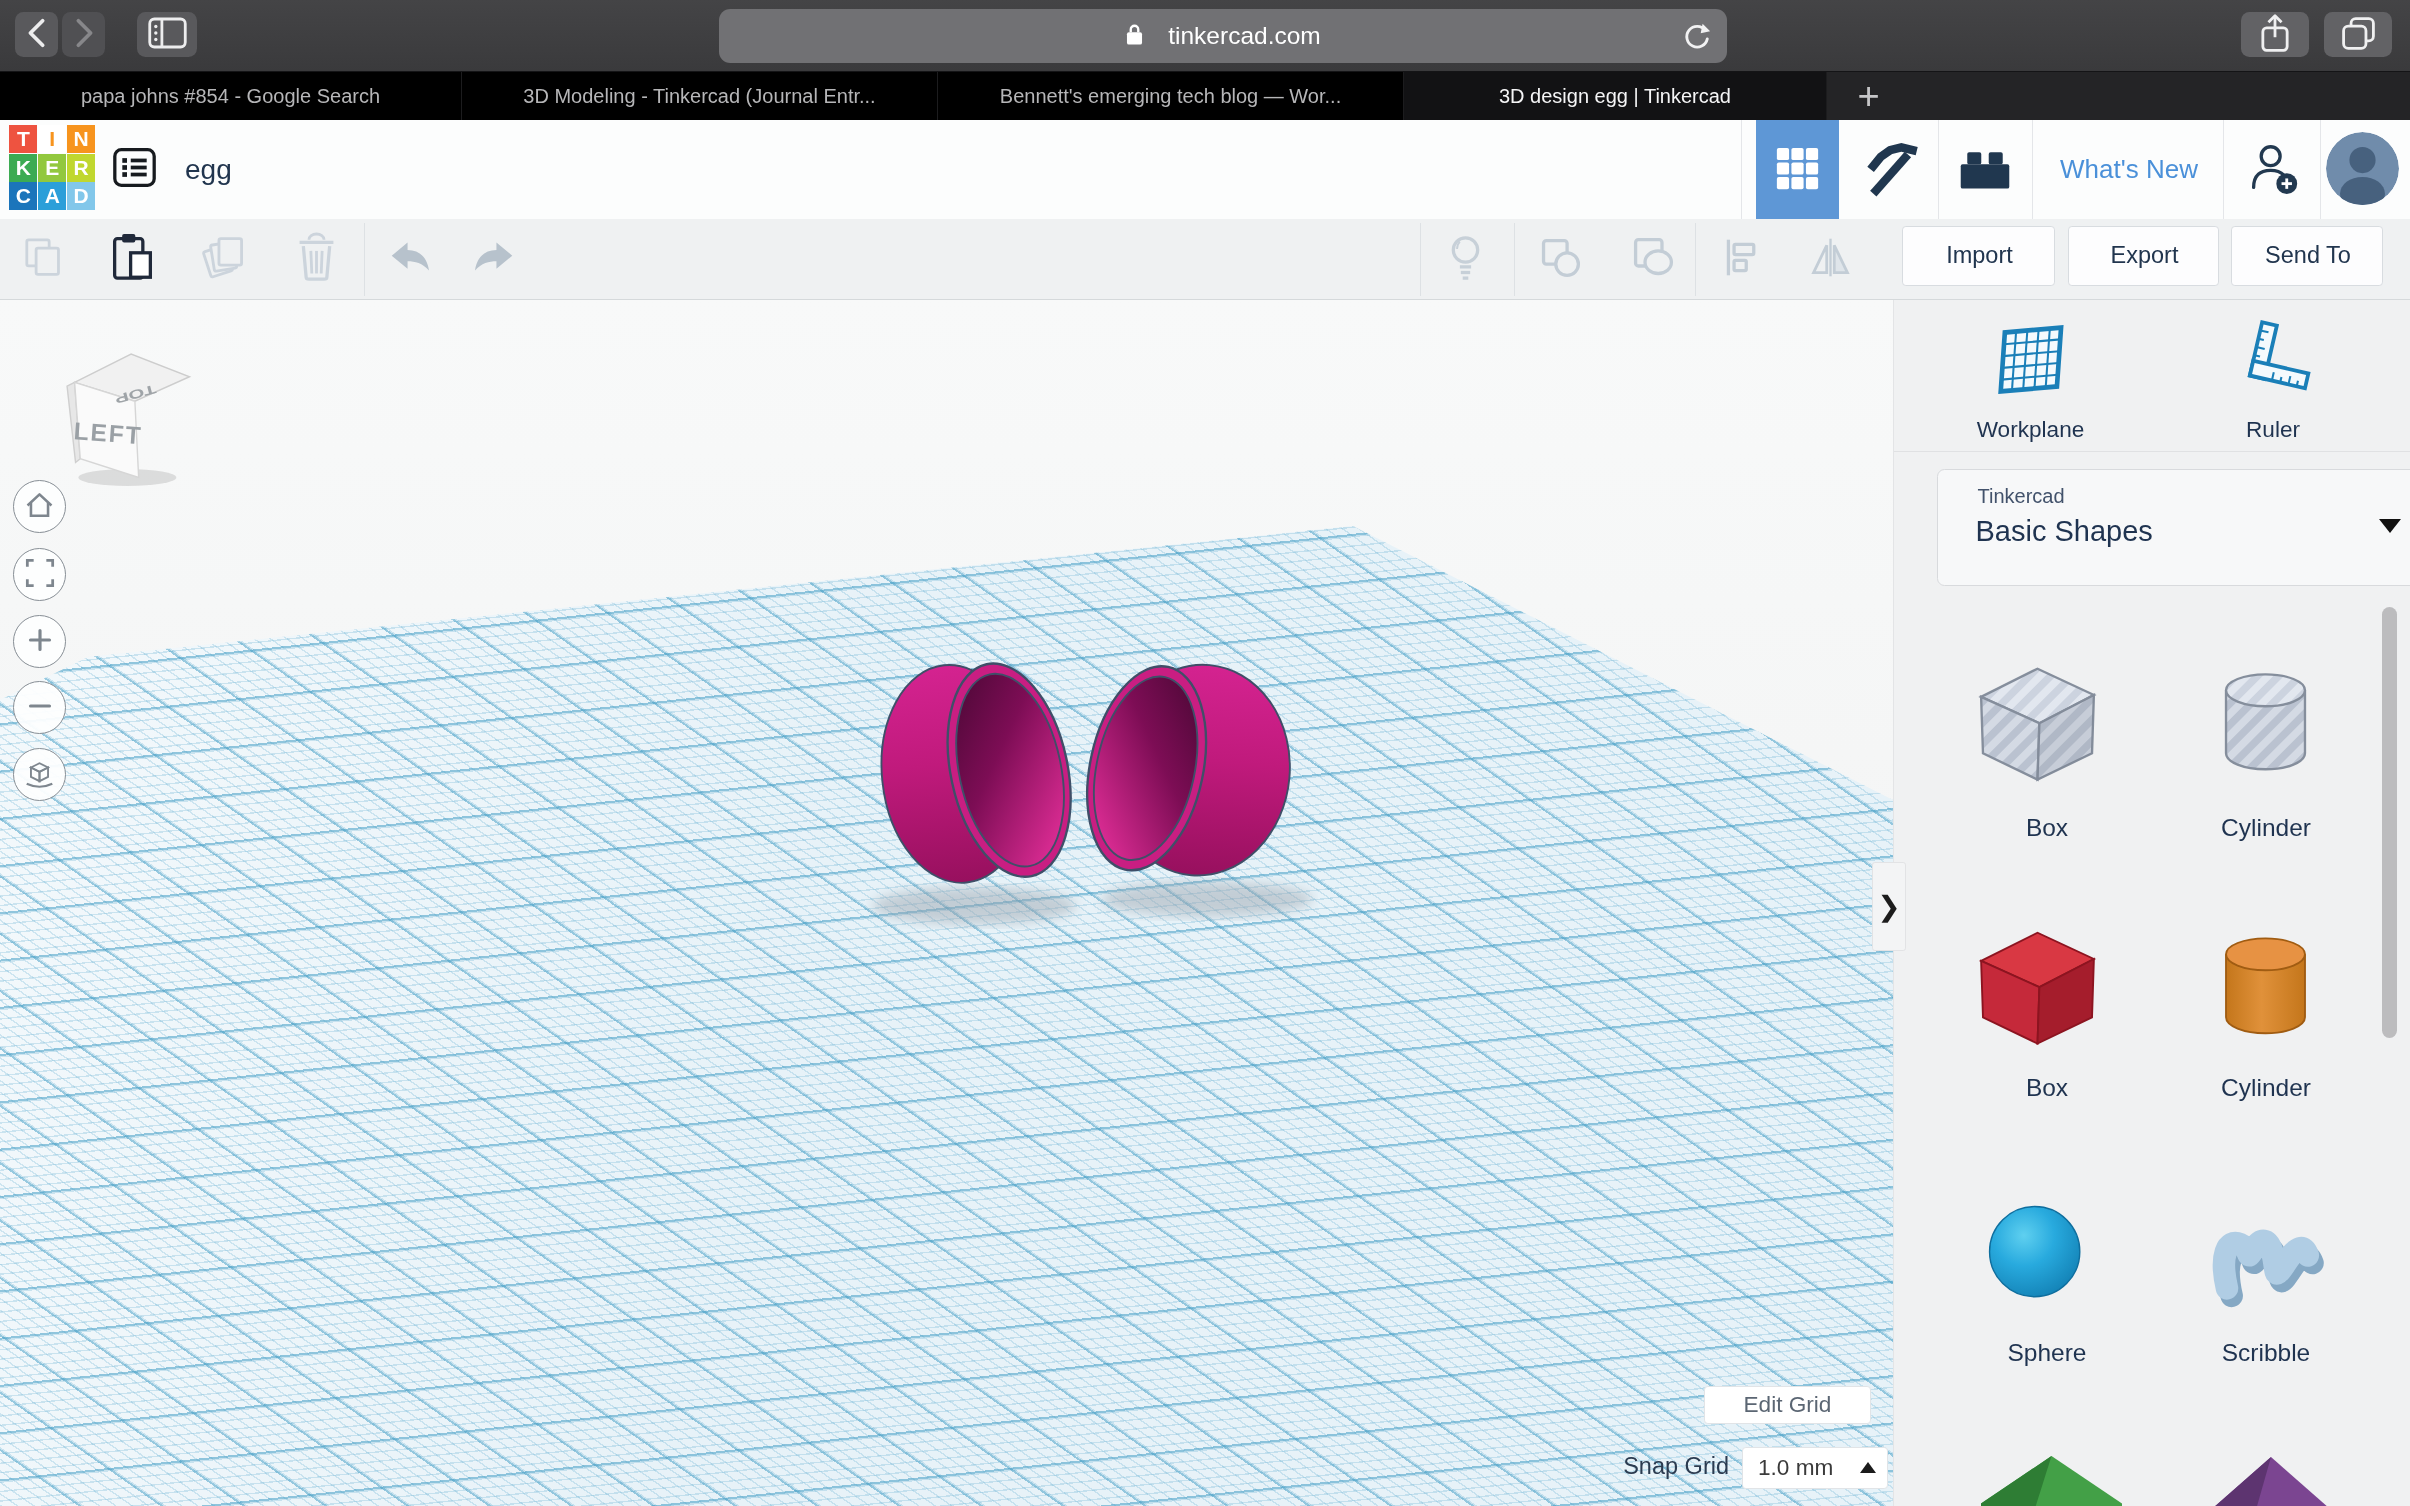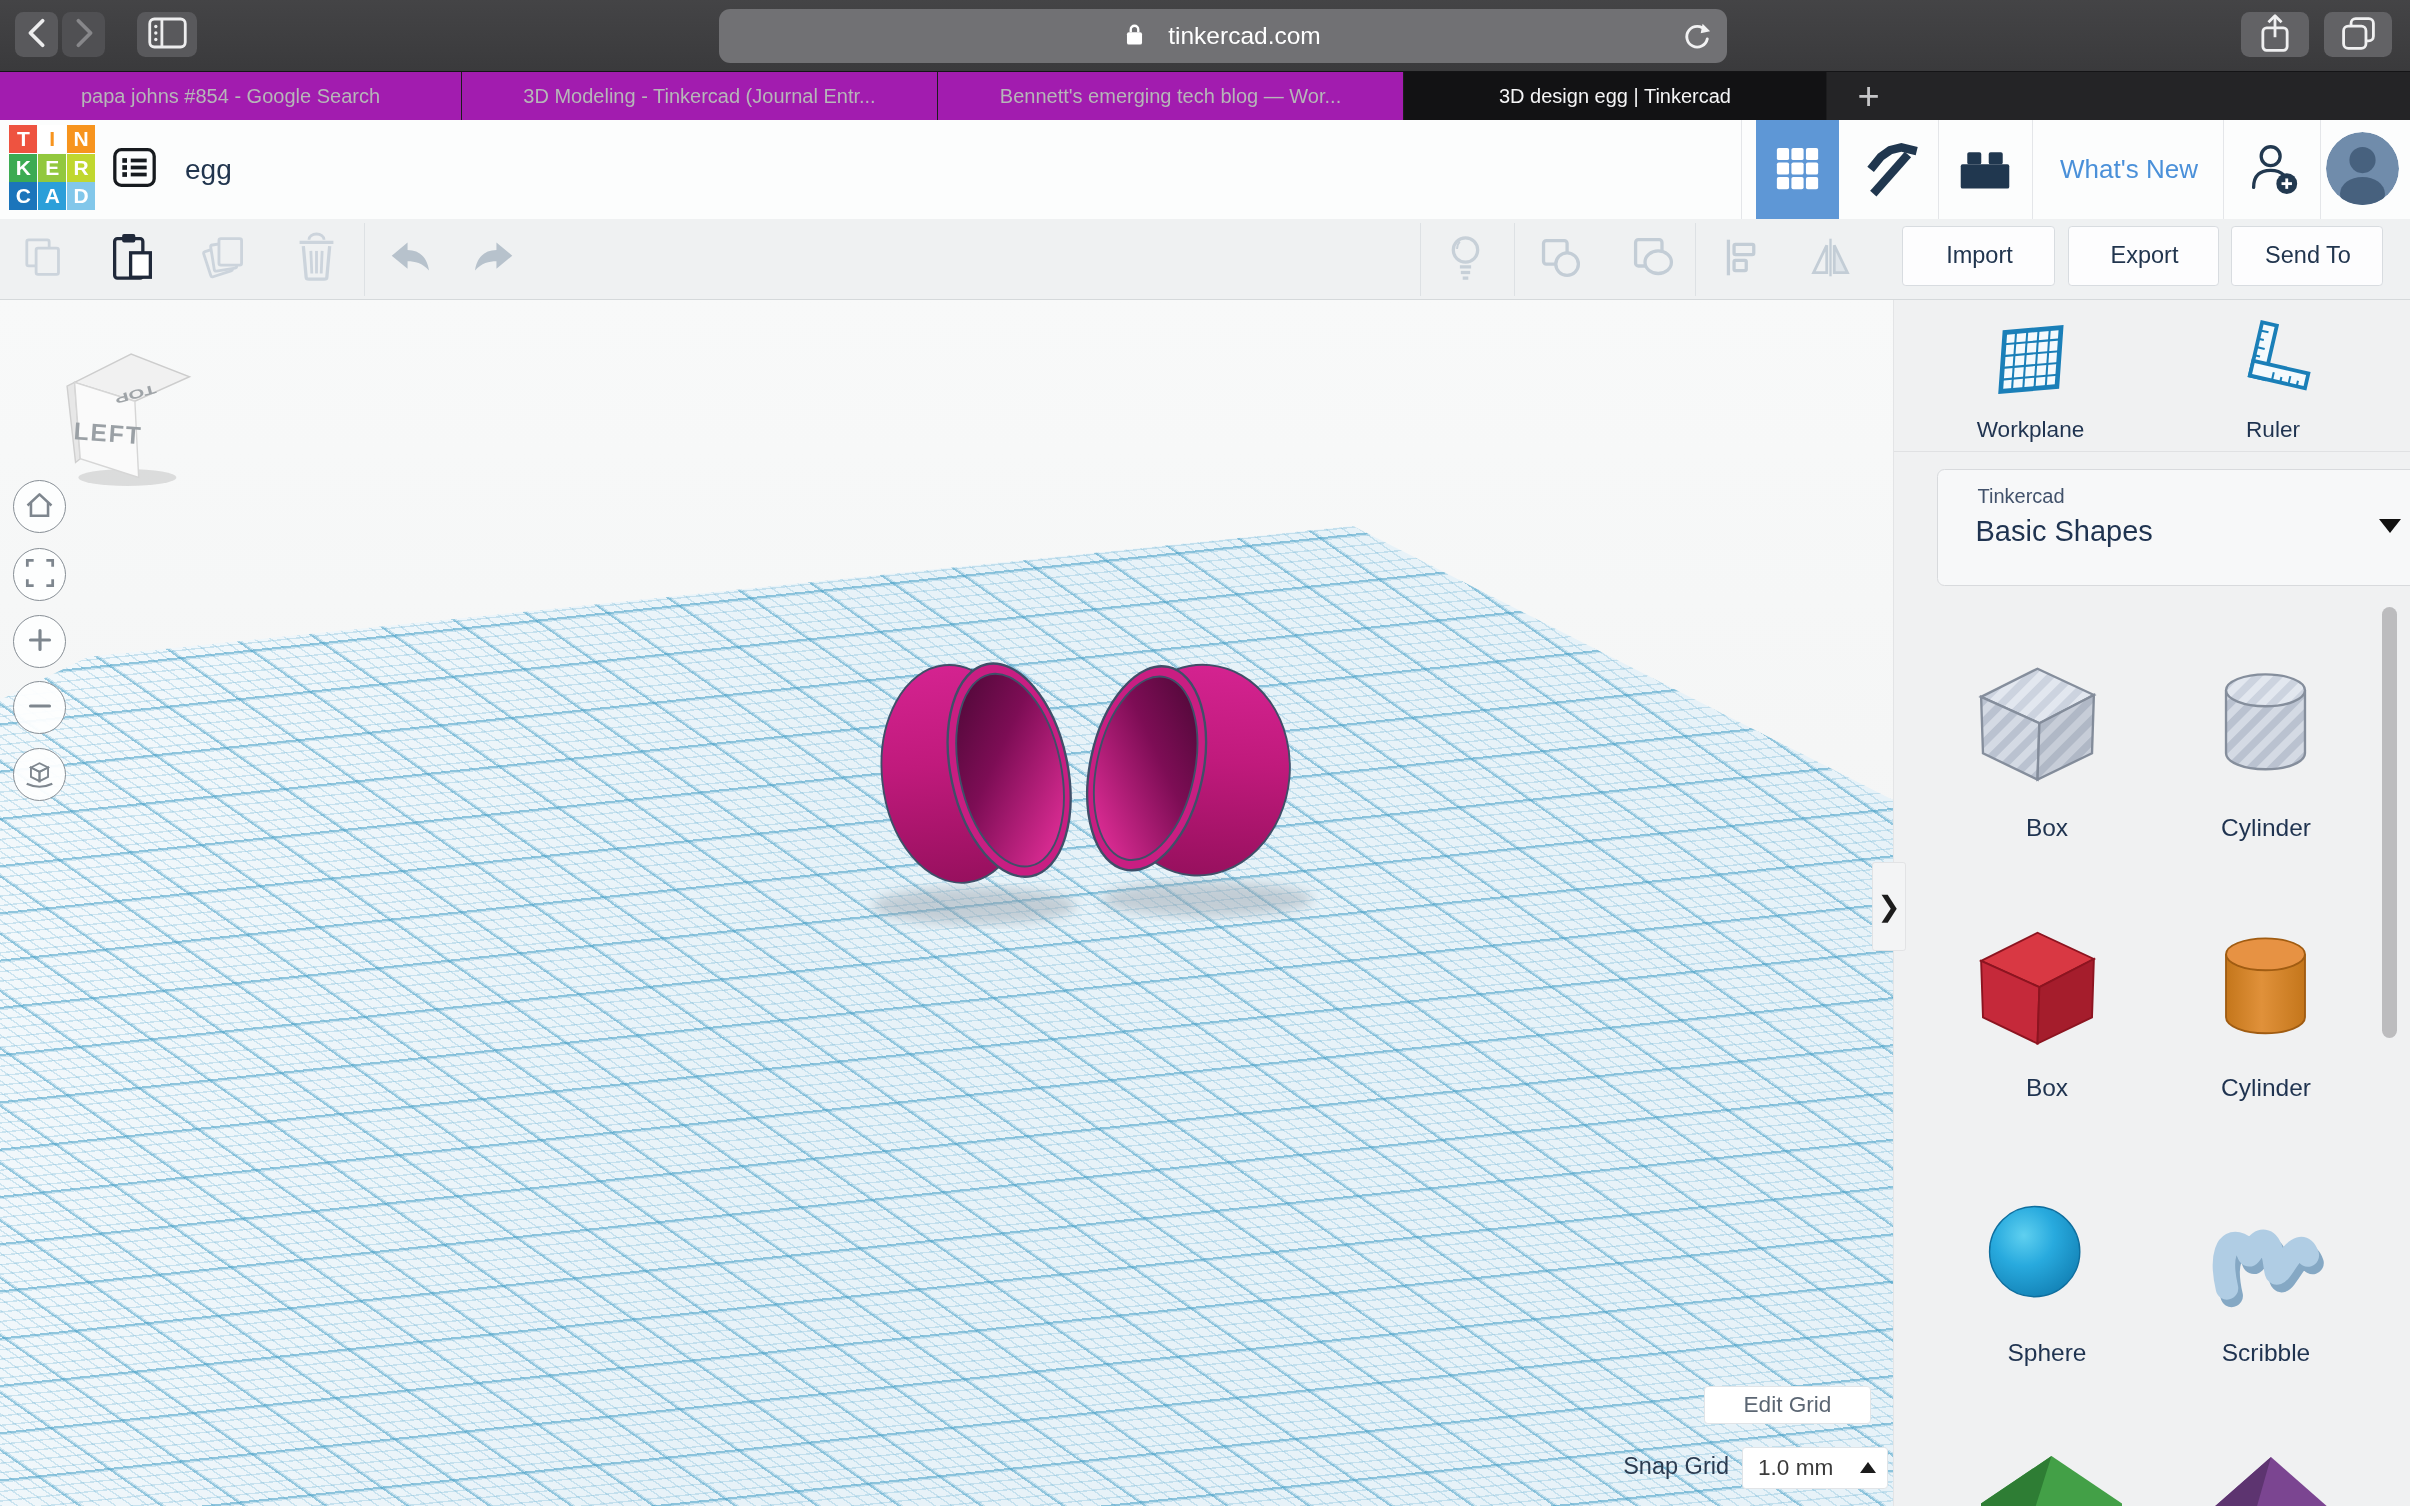--- a/index.html
+++ b/index.html
@@ -18,21 +18,21 @@
   .btn-share{left:2241px;width:68px;background:#626265;}
   .btn-tabs{left:2324px;width:68px;background:#626265;}
   .urlbar{position:absolute;left:719px;top:8.5px;width:1008px;height:54px;background:#717174;border-radius:11.3px;
           display:flex;align-items:center;justify-content:center;gap:24px;color:#fff;}
   .urltext{font-size:24.5px;color:#fff;}
   .reload{position:absolute;right:15px;top:12.2px;}
 
   
   .tabbar{left:0;top:72px;width:2411px;height:48px;background:#242426;display:flex;}
   .tab{height:48px;display:flex;align-items:center;justify-content:center;font-size:20px;color:#b6b6b8;
-       background:#a21caf;border-right:0.9px solid #1c1c1e;overflow:hidden;white-space:nowrap;cursor:pointer;}
+       background:#000000;border-right:0.9px solid #1c1c1e;overflow:hidden;white-space:nowrap;cursor:pointer;}
   .tab.active{background:#121214;color:#f5f5f6;}
   .t1{width:461px;}.t2{width:504px;}.t3{width:475px;}.t4{width:465px;}.t5{width:422px;}
   .newtab{width:83px;height:48px;background:#242426;border:none;color:#c6c6c8;font-size:38px;font-weight:300;
           display:flex;align-items:center;justify-content:center;}
 
   
   .tkheader{left:0;top:120px;width:2411px;height:99px;background:#fcfdfd;border-bottom:0.9px solid #e7e9eb;}
   .logo{position:absolute;left:9.4px;top:4.7px;display:grid;grid-template-columns:repeat(3,28px);grid-auto-rows:28px;gap:0.9px;cursor:pointer;}
   .tile{display:flex;align-items:center;justify-content:center;color:#fff;font-weight:bold;font-size:21px;}
   .c0{background:#ee5340;}.c1{background:#ffffff;color:#f7941e;}.c2{background:#f7941e;}

